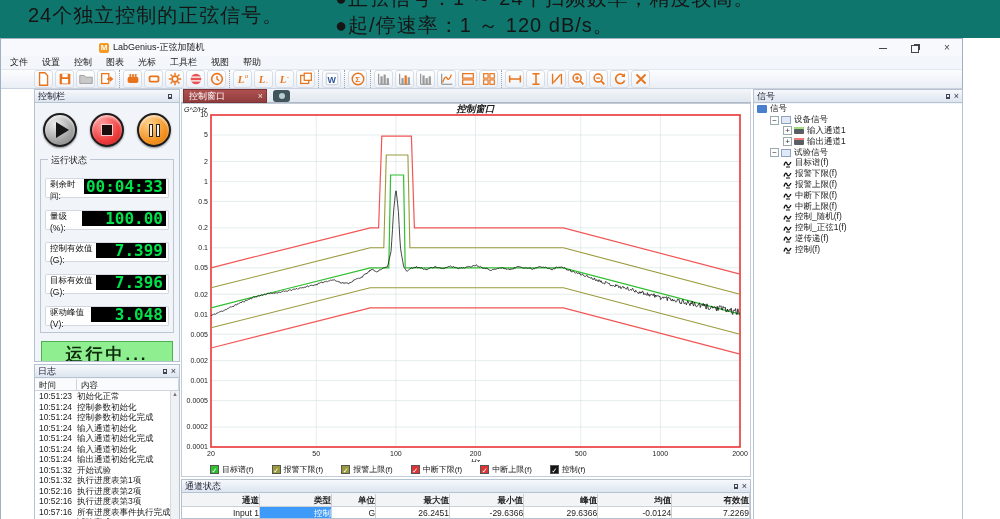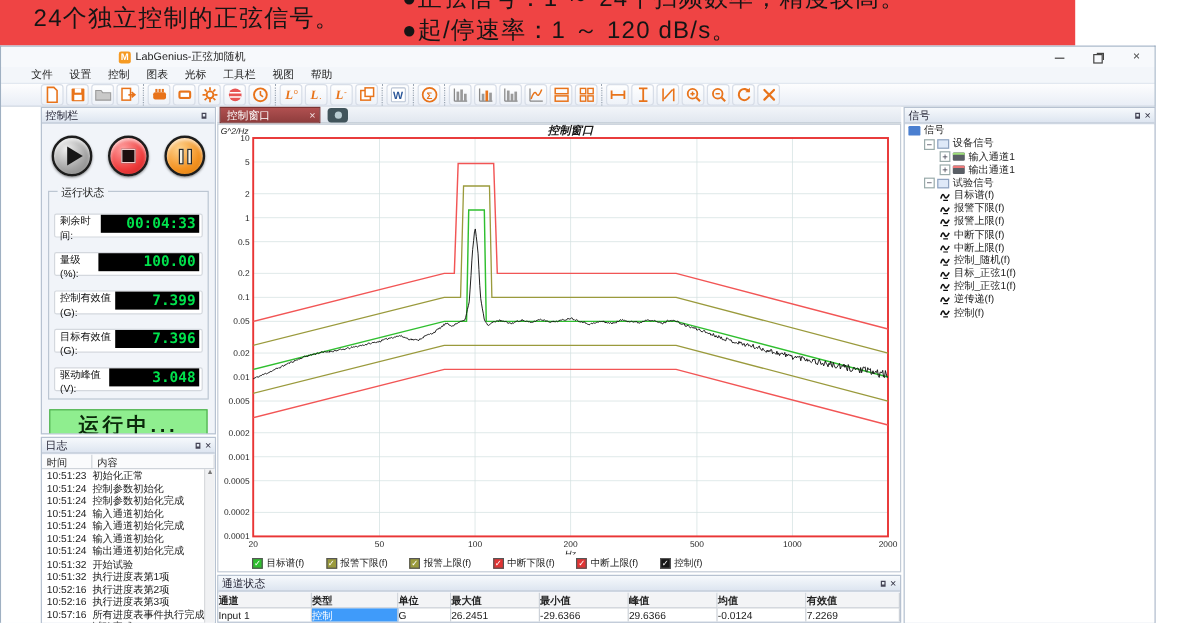--- a/index.html
+++ b/index.html
@@ -1,34 +1,34 @@
 <!DOCTYPE html>
 <html><head>
 <meta charset="utf-8">
 <style>
   * { margin:0; padding:0; box-sizing:border-box; }
   html,body { width:1000px; height:519px; overflow:hidden; background:#fff;
     font-family:"Liberation Sans", sans-serif; color:#222; }
   
-  .doc { position:absolute; left:0; top:0; width:896px; height:38px; background:#ef4444; overflow:hidden; }
+  .doc { position:absolute; left:0; top:0; width:1000px; height:38px; background:#0f766e; overflow:hidden; }
   .doc-left { position:absolute; left:28px; top:2px; font-size:20px; color:#151515; letter-spacing:1px; }
   .doc-clip { position:absolute; left:335px; top:-15px; font-size:20px; color:#151515; letter-spacing:1px; }
   .doc-bullet { position:absolute; left:335px; top:12px; font-size:20px; color:#151515; letter-spacing:1px; }
   
   .app { position:absolute; left:0; top:38px; width:963px; height:481px; background:#f3f6fa;
          border:1px solid #9fb0c2; border-bottom:none; }
   .titlebar { height:17px; display:flex; align-items:center; background:#f7f9fc; font-size:9px; }
   .logo { width:10px; height:10px; margin-left:98px; margin-right:4px; background:#f59a23; border-radius:2px;
           color:#fff; font-weight:bold; font-size:8px; line-height:10px; text-align:center; }
   .wctl { margin-left:auto; display:flex; gap:22px; padding-right:10px; align-items:center; }
   .wbtn { width:10px; height:10px; position:relative; cursor:default; }
   .wbtn.min::after { content:""; position:absolute; left:1px; right:1px; top:5px; height:1px; background:#444; }
   .wbtn.rst::after { content:""; position:absolute; left:1px; top:2px; width:6px; height:6px; border:1px solid #444; box-shadow:2px -2px 0 -1px #444; }
   .wbtn.cls { font-size:10px; line-height:10px; text-align:center; color:#444; }
-  .menubar { height:13px; display:flex; align-items:center; padding-left:18px; font-size:9px; background:#f3f6fa; }
+  .menubar { height:13px; display:flex; align-items:center; padding-left:2px; font-size:9px; background:#f3f6fa; }
   .menu-item { padding:0 7px; }
   .toolbar { height:20px; display:flex; align-items:center; padding-left:30px;
              background:linear-gradient(#fdfdfe,#e9eef6); border-top:1px solid #e2e8f0; border-bottom:1px solid #c9d2de; }
   .tgroup { display:flex; align-items:center; border-left:1px dotted #9aa5b2; padding:0 2px; height:18px; }
   .tgroup:first-child { border-left:none; }
   .tbtn { width:19px; height:18px; margin:0 1px; border:1px solid #d8dee8; border-radius:3px;
           background:linear-gradient(#ffffff,#eef2f8); display:flex; align-items:center; justify-content:center; }
   .tbtn svg { width:16px; height:16px; }
   
   .main { position:absolute; left:0; top:50px; right:0; bottom:0; background:#fff; }
@@ -49,21 +49,21 @@
   .tri { width:0; height:0; border-top:8px solid transparent; border-bottom:8px solid transparent;
          border-left:13px solid #161616; margin-left:4px; }
   .sq { width:12px; height:12px; background:#1c0d0d; border:1px solid #f3caca; }
   .pb { display:flex; gap:3px; } .pb span { width:4px; height:13px; background:#f7f2e4; border:1px solid #262626; }
   .sgroup { border:1px solid #bcc6d2; margin:12px 5px 0 5px; padding:6px 3px 2px 3px; position:relative; }
   .sgroup .cap { position:absolute; top:-6px; left:7px; background:#f1f4f9; padding:0 3px; font-size:9px; }
   .frow { background:#fff; border:1px solid #d4d8de; border-radius:2px; margin:12px 1px 4px 1px;
           height:20px; display:flex; align-items:flex-start; justify-content:space-between; padding:0 2px 0 4px; }
   .flabel { font-size:8.5px; color:#111; }
   .led { width:86px; height:15px; background:#000; color:#00e24c; font-family:"DejaVu Sans Mono", monospace;
-         font-size:12px; font-weight:bold; text-align:right; line-height:15px; padding-right:3px; }
+         font-size:16px; font-weight:bold; text-align:right; line-height:15px; padding-right:3px; }
   .runbox { margin:8px 6px; height:26px; background:#8fee8f; border:1px solid #4fae4f; color:#0b290b;
             font-size:17px; font-weight:bold; text-align:center; line-height:25px; letter-spacing:3px; }
   
   .log-body { background:#fff; position:absolute; top:14px; left:0; right:0; bottom:0; font-size:8.5px; }
   .log-hdr { display:flex; border-bottom:1px solid #cfd4da; height:12px; line-height:12px; background:#fafbfc; }
   .log-hdr span { padding-left:4px; border-right:1px solid #cfd4da; }
   .log-row { display:flex; height:10.5px; line-height:10.5px; white-space:nowrap; }
   .log-row span:first-child { width:42px; padding-left:4px; flex:none; }
   .lt { width:42px; flex:none; }
   .log-scroll { position:absolute; right:0; top:12px; bottom:0; width:9px; background:#f0f1f3; border-left:1px solid #d8dadd;
@@ -79,21 +79,21 @@
   .snapbtn i { width:6px; height:6px; border-radius:50%; background:#b9ccd2; display:block; }
   .chartwin { position:absolute; left:180px; top:14px; width:570px; height:374px; background:#fff;
               border:1px solid #c2cbd6; }
   .legend { position:absolute; left:28px; bottom:1px; display:flex; gap:18px; font-size:8px; align-items:center; }
   .lg-item { display:flex; align-items:center; gap:3px; }
   .lg-box { width:9px; height:9px; border:1px solid #555; color:#fff; font-size:7px; line-height:9px; text-align:center; }
   
   .chpanel { position:absolute; left:180px; top:390px; width:570px; bottom:0; }
   .chtable { position:absolute; left:0; right:0; top:14px; bottom:0; background:#fff; font-size:8.5px; }
   .chrow { display:grid; grid-template-columns:78px 72px 44px 1fr 1fr 1fr 1fr 1.05fr; height:13px; line-height:12px; }
-  .chrow > div { border-right:1px solid #ccd1d8; border-bottom:1px solid #ccd1d8; text-align:left; overflow:hidden; }
+  .chrow > div { border-right:1px solid #ccd1d8; border-bottom:1px solid #ccd1d8; text-align:right; overflow:hidden; }
   .chrow.hdr > div { background:#f3f4f6; font-weight:bold; }
   .cell-type { background:#3f9bfa; color:#fff; }
   
   .tree { position:absolute; top:14px; left:0; right:0; bottom:0; background:#fff; font-size:8.5px; overflow:hidden; }
   .trow { display:flex; align-items:center; height:10.8px; white-space:nowrap; }
   .exp { width:9px; height:9px; border:1px solid #9aa; background:#fff; font-size:8px; line-height:7px;
          text-align:center; color:#334; margin-right:2px; flex:none; }
   .tico { margin-right:3px; flex:none; display:flex; }
   .ico-root { width:10px; height:8px; background:#4a7fd0; border-radius:1px; }
   .ico-folder { width:10px; height:8px; background:#dfe9f8; border:1px solid #8fa3c0; }
@@ -662,29 +662,20 @@
             </span>
             <span>控制_随机(f)</span>
           </div>
           <div class="trow" style="padding-left: 29px;">
             <span class="tico">
               <svg width="9" height="9" viewBox="0 0 9 9">
                 <path d="M1 6.5Q2.5 1 4 4.5T8 3" fill="none" stroke="#111" stroke-width="1.3"></path>
                 <path d="M3 8h4" stroke="#111"></path>
               </svg>
             </span>
-            <span>目标_正弦1(f)</span>
-          </div>
-          <div class="trow" style="padding-left: 29px;">
-            <span class="tico">
-              <svg width="9" height="9" viewBox="0 0 9 9">
-                <path d="M1 6.5Q2.5 1 4 4.5T8 3" fill="none" stroke="#111" stroke-width="1.3"></path>
-                <path d="M3 8h4" stroke="#111"></path>
-              </svg>
-            </span>
             <span>控制_正弦1(f)</span>
           </div>
           <div class="trow" style="padding-left: 29px;">
             <span class="tico">
               <svg width="9" height="9" viewBox="0 0 9 9">
                 <path d="M1 6.5Q2.5 1 4 4.5T8 3" fill="none" stroke="#111" stroke-width="1.3"></path>
                 <path d="M3 8h4" stroke="#111"></path>
               </svg>
             </span>
             <span>逆传递(f)</span>

